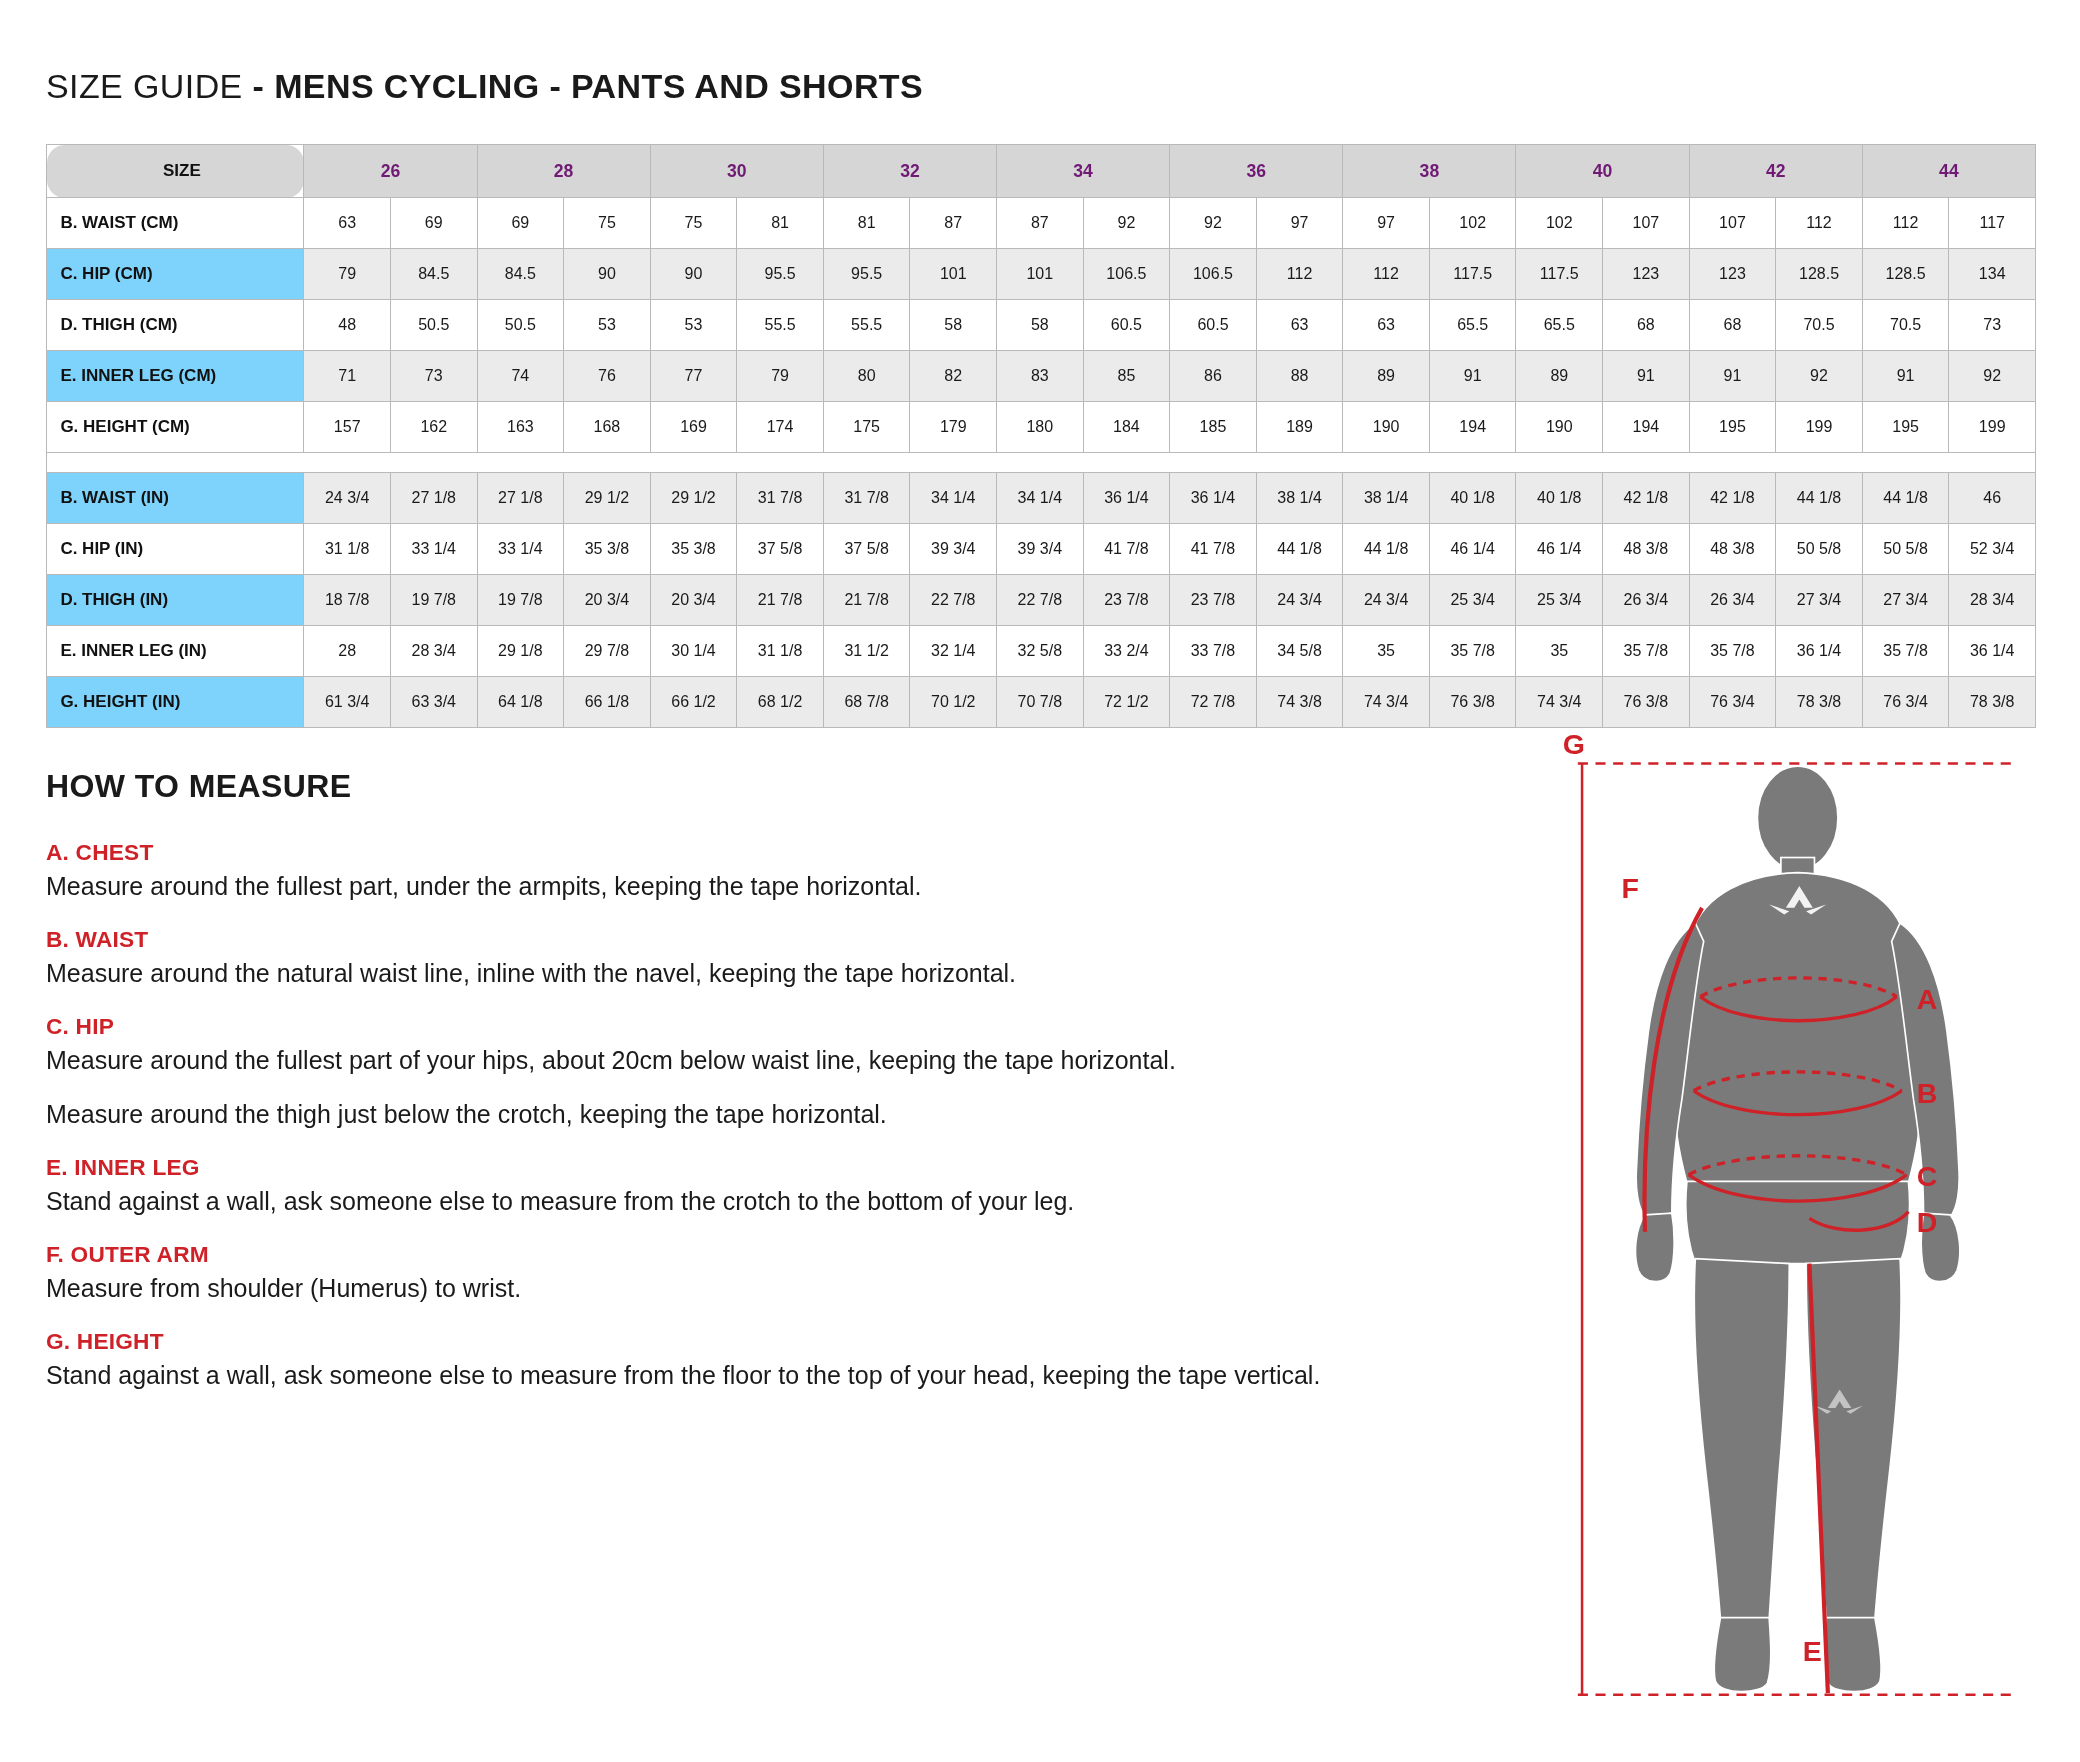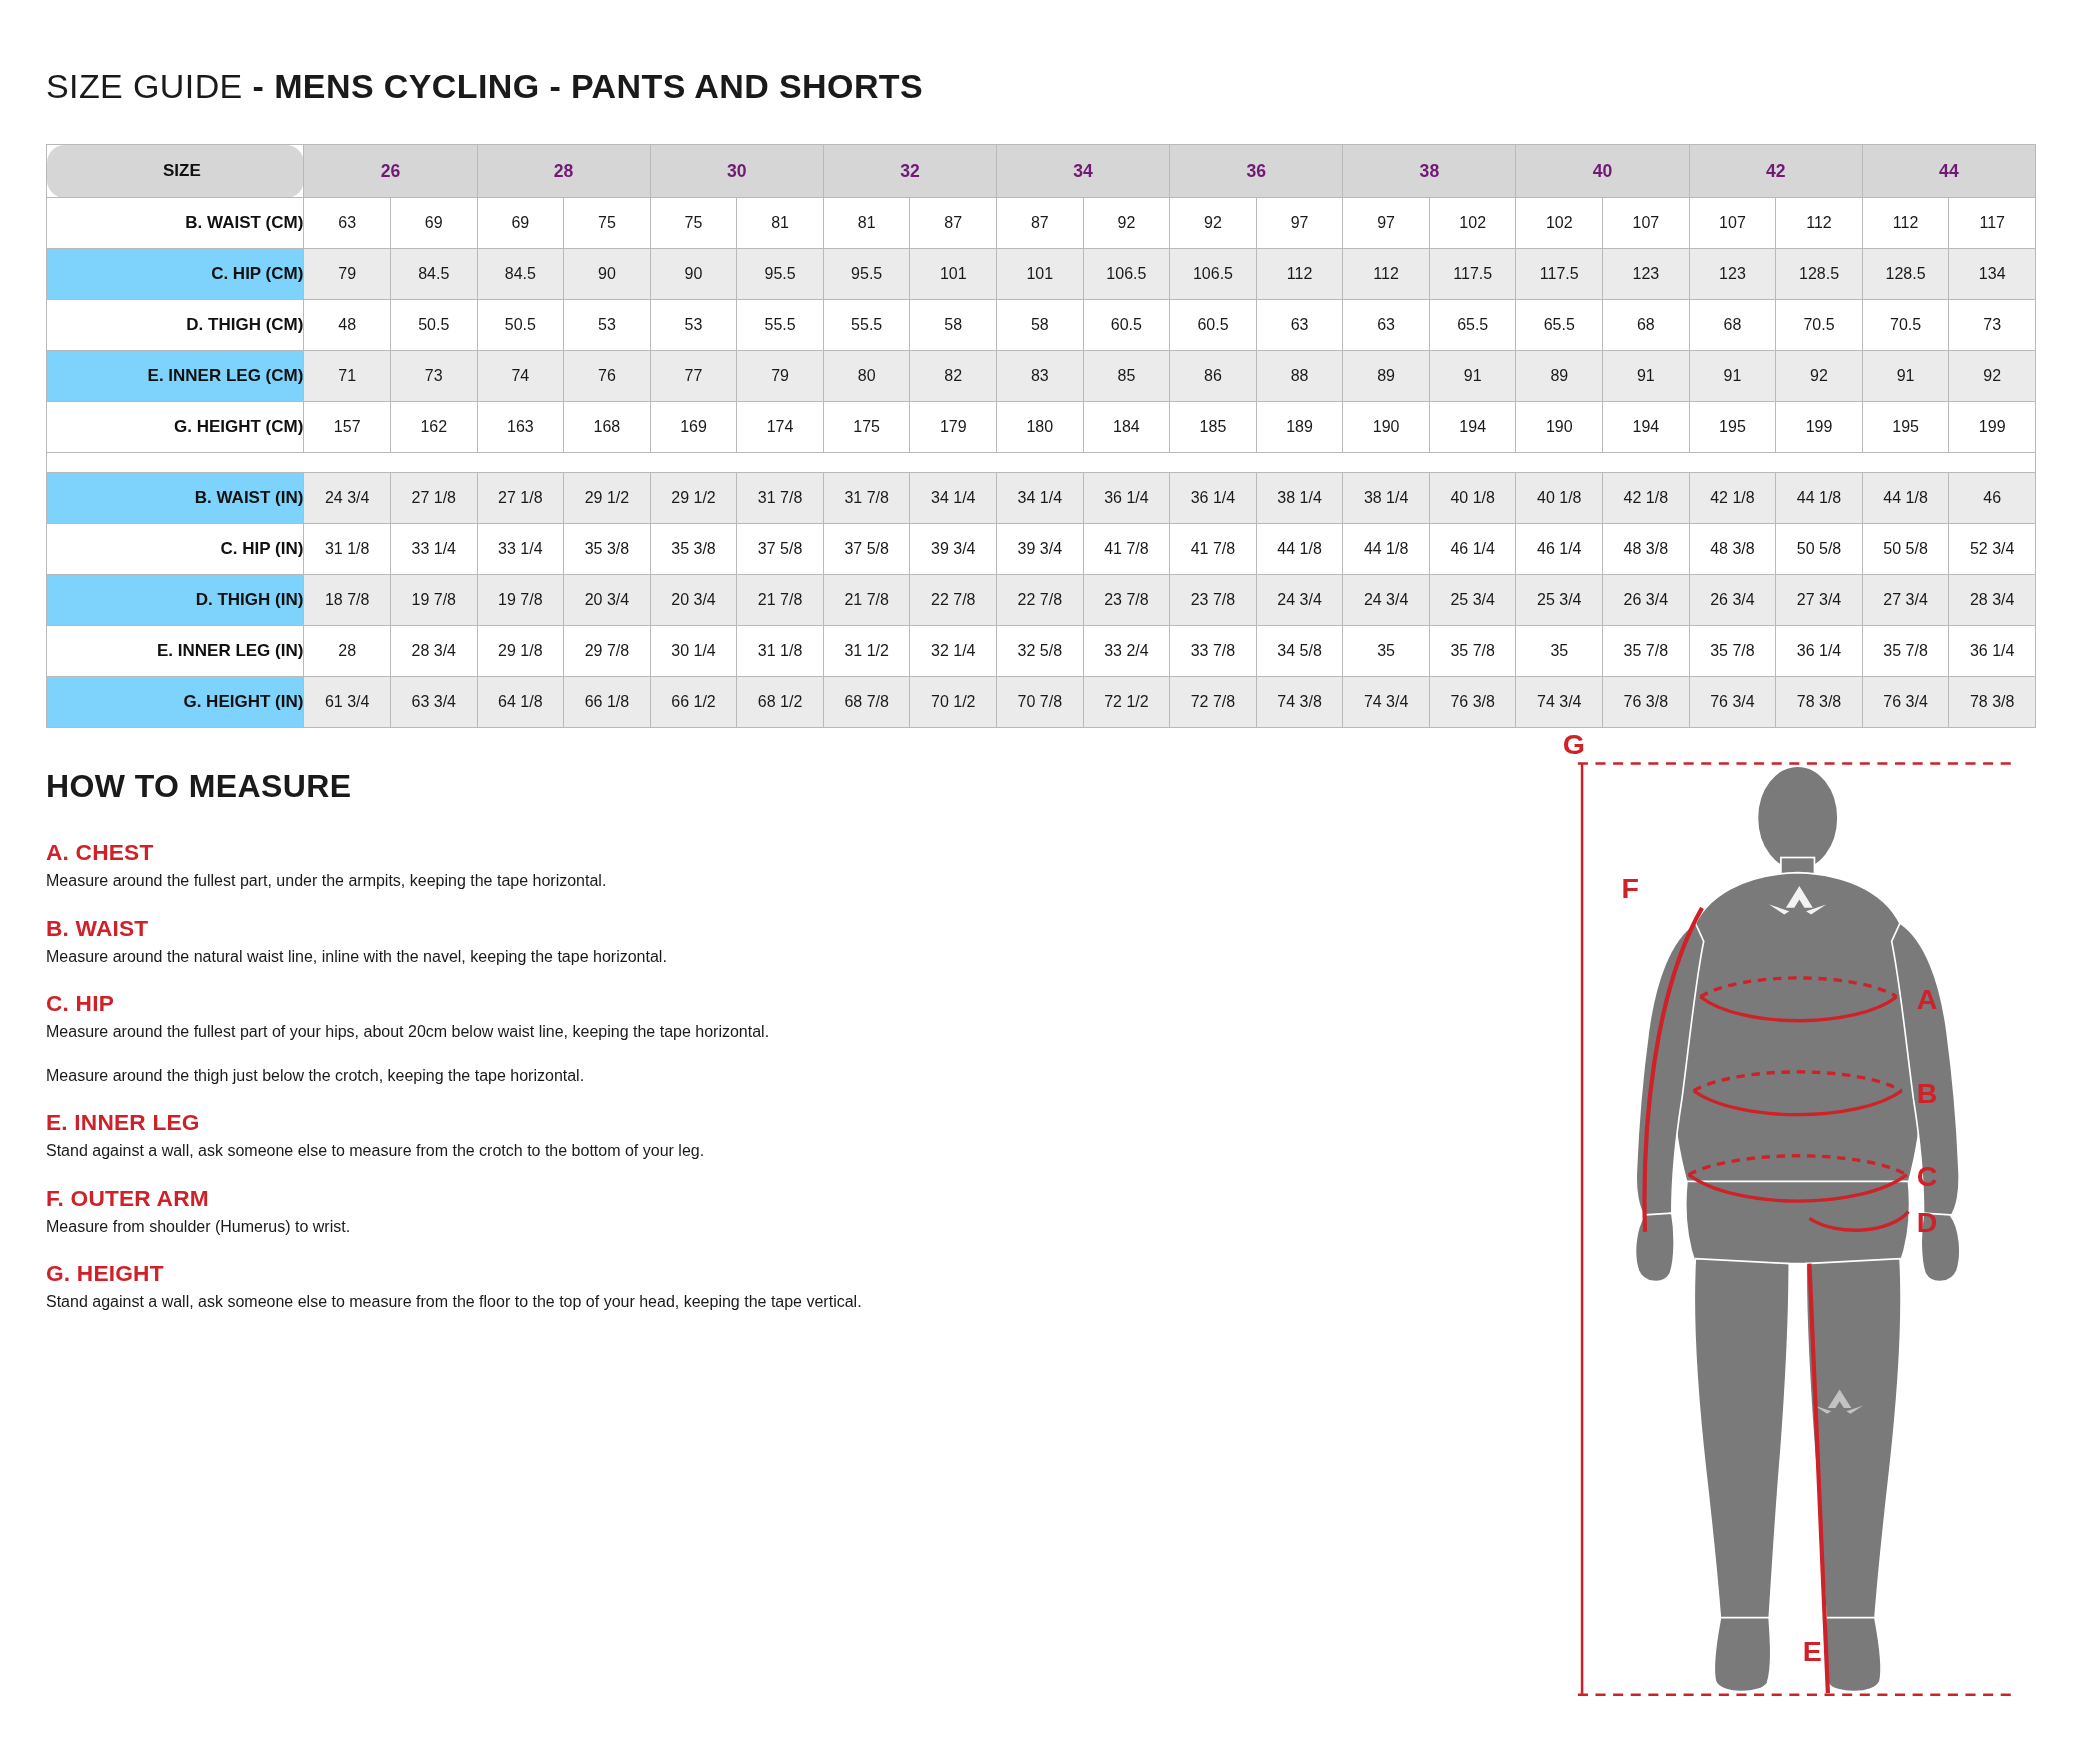--- a/index.html
+++ b/index.html
@@ -52,21 +52,21 @@
     font-weight: normal;
   }
   .size-table .hdr {
     background: #d6d6d6;
     font-weight: bold;
     font-size: 17.6px;
     height: 52px;
     color: #701a75;
   }
   .size-table .rowlabel {
-    text-align: right;
+    text-align: left;
     padding-left: 13.4px;
     font-weight: bold;
     font-size: 17px;
     color: #111;
     width: 243px;
   }
   .size-table tr.light td { background: #ffffff; }
   .size-table tr.shade td { background: #ebebeb; }
   .size-table tr.shade td.rowlabel { background: #7dd3fc; }
   .size-table tr.light td.rowlabel { background: #ffffff; }
@@ -95,21 +95,21 @@
   }
   .measure-item { margin-bottom: 23.5px; }
   .measure-head {
     color: #cf2128;
     font-weight: bold;
     font-size: 22.7px;
     letter-spacing: 0.2px;
     margin-bottom: 5px;
   }
   .measure-desc {
-    font-size: 16px;
+    font-size: 25px;
     color: #1a1a1a;
     line-height: 1.25;
   }
 
   
   .figure {
     position: absolute;
     left: 1561px;
     top: 730px;
     width: 470px;

